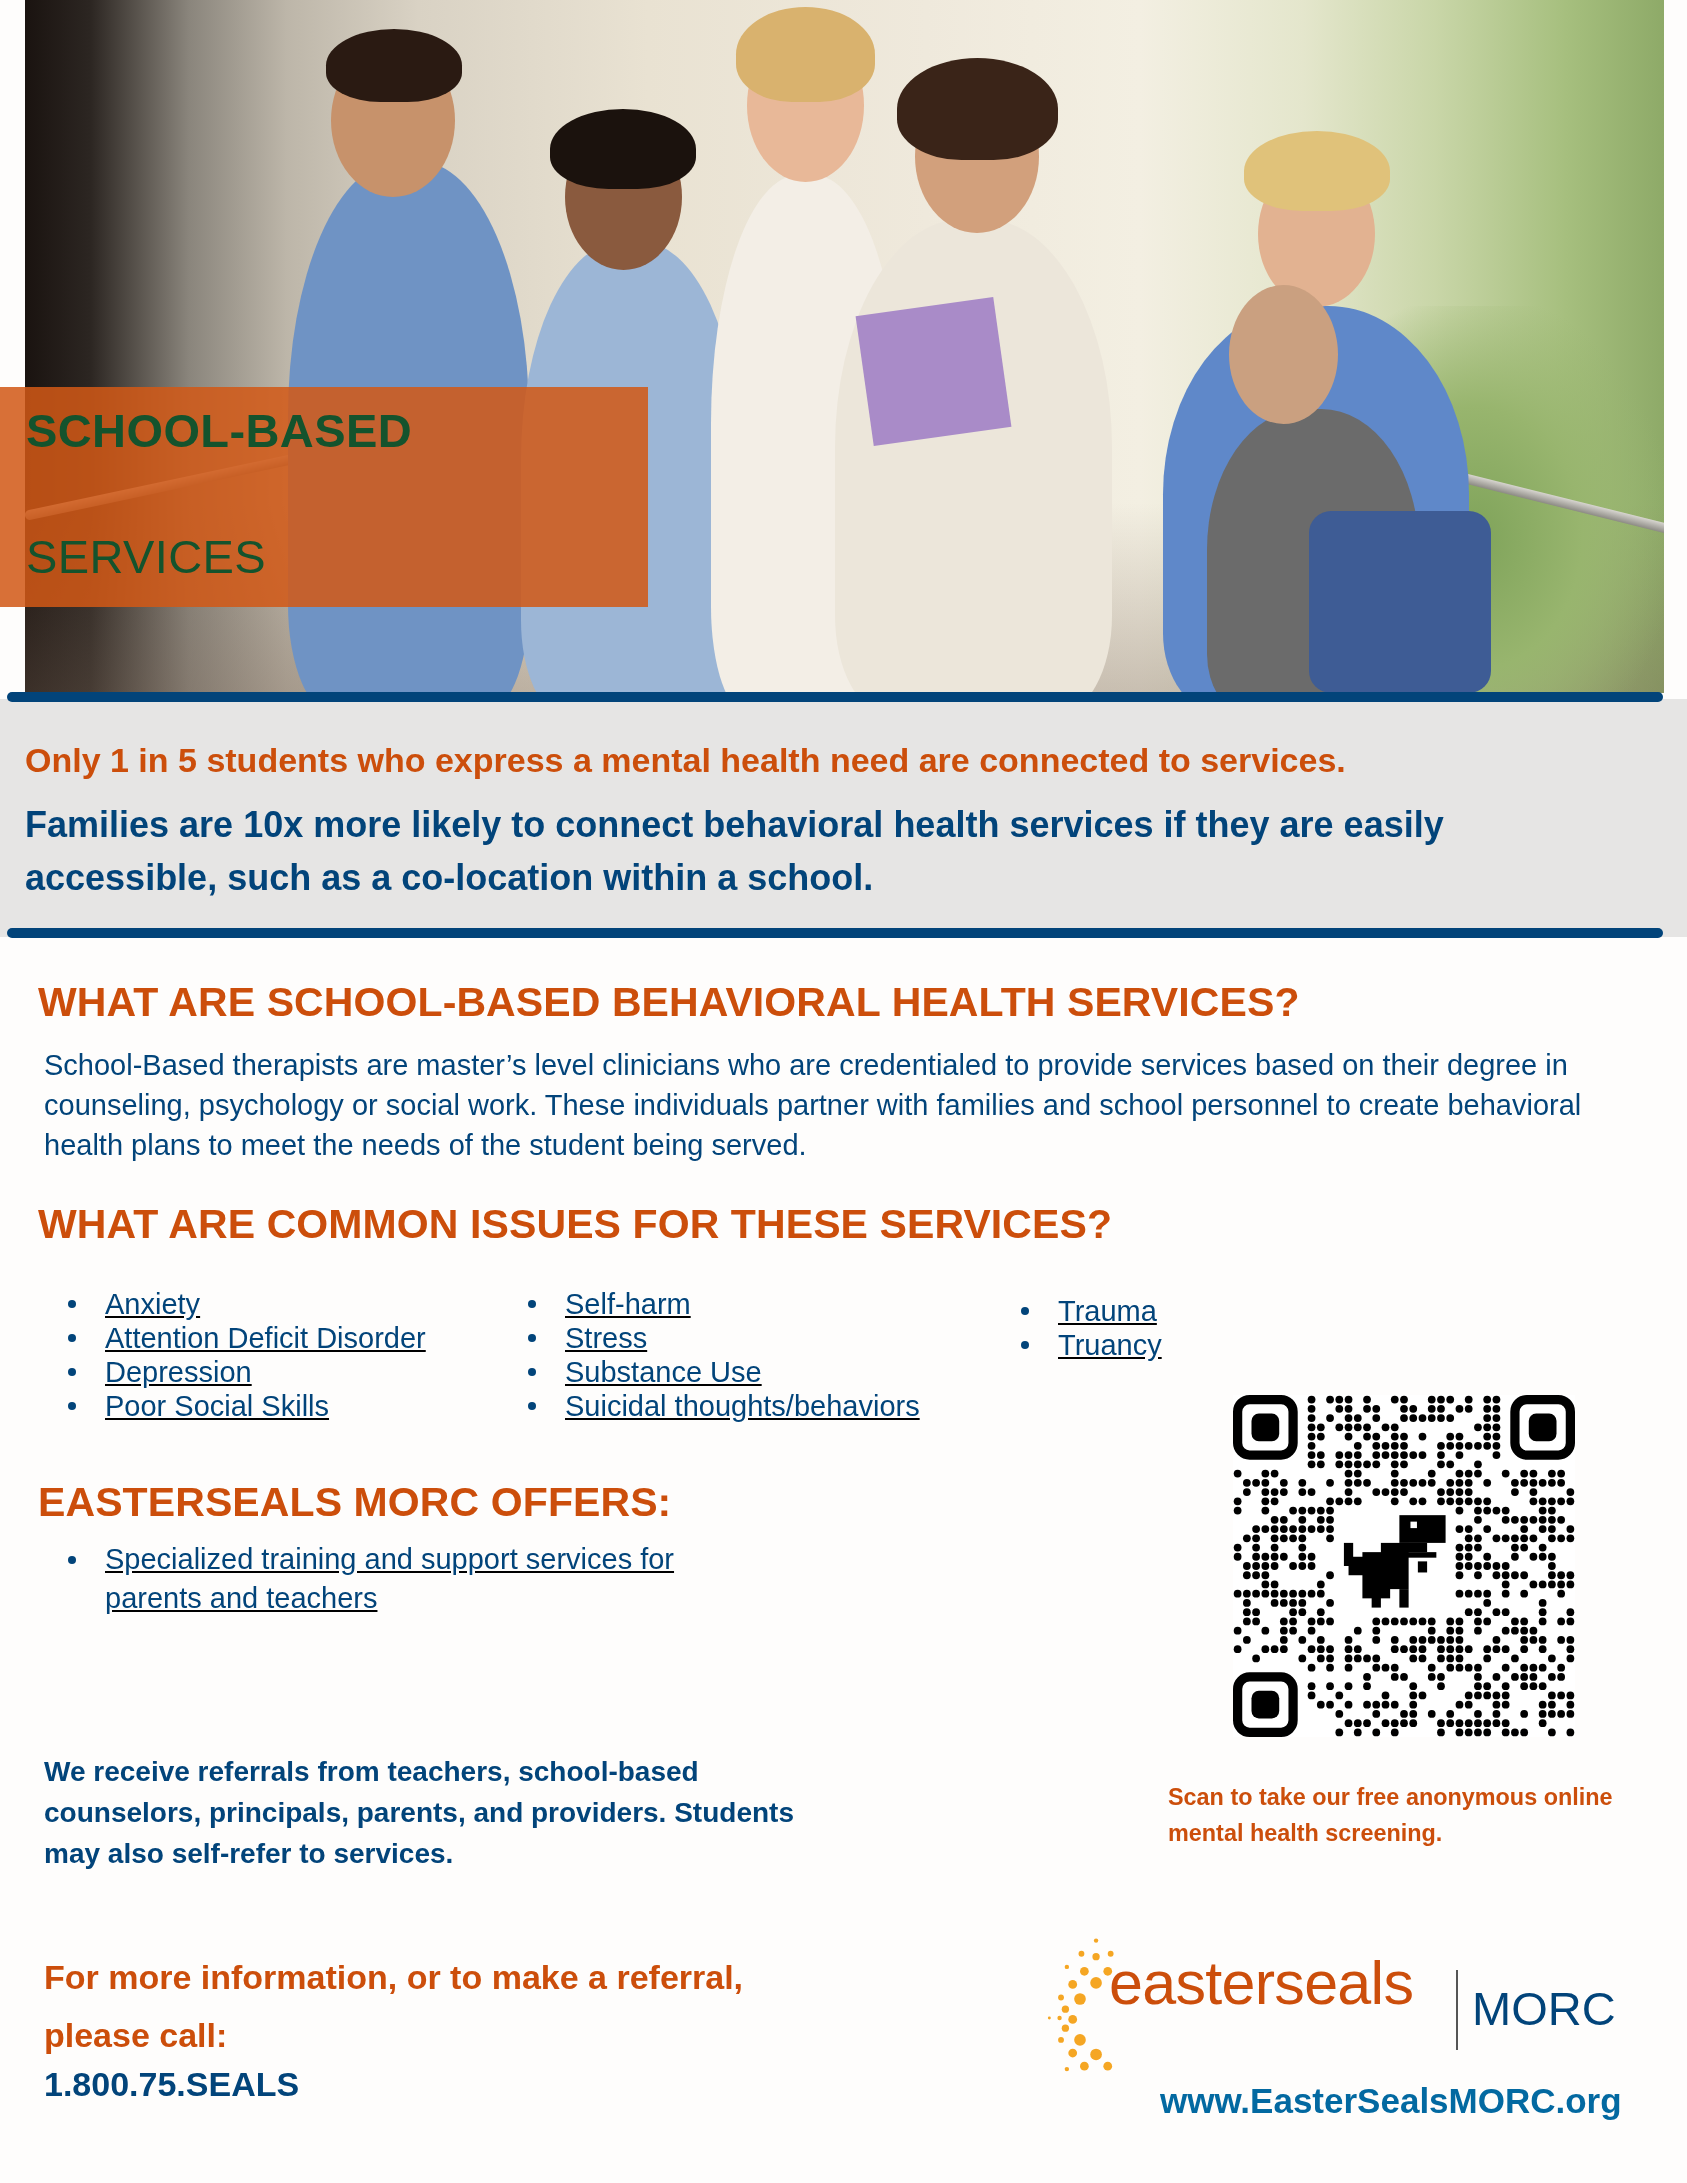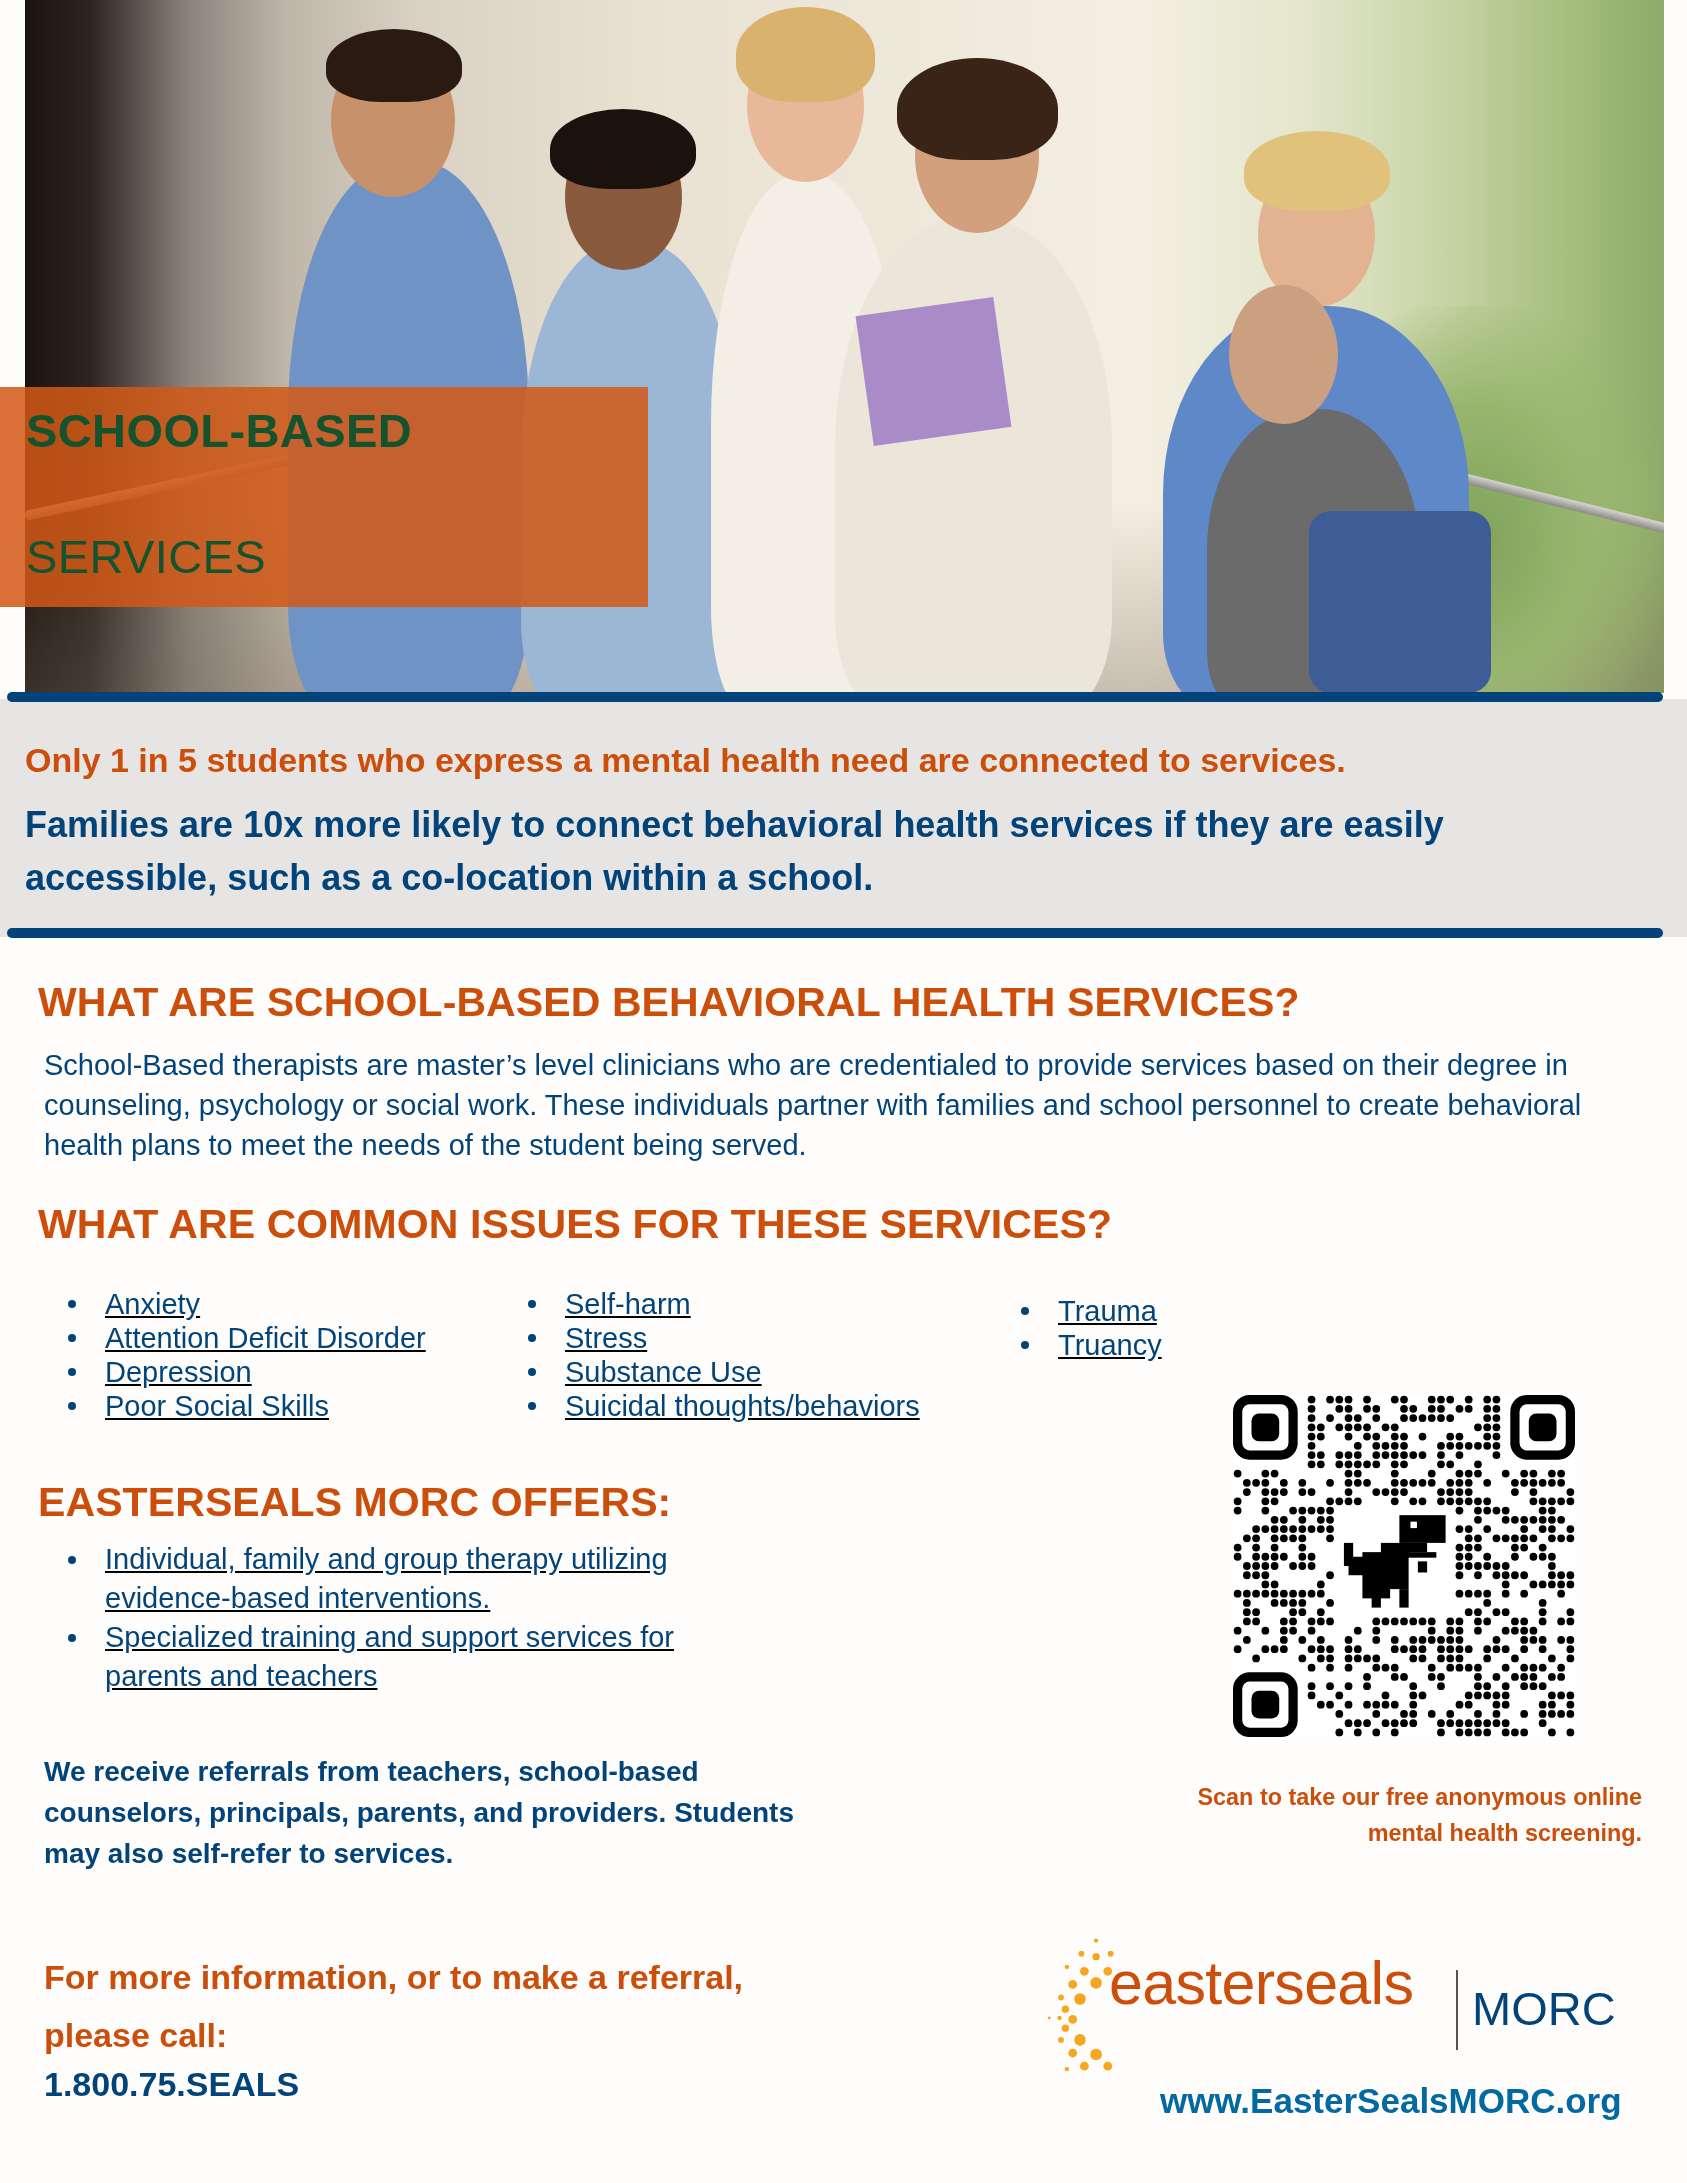--- a/index.html
+++ b/index.html
@@ -52,21 +52,21 @@
   ul.offers li { line-height: 39px; white-space: normal; }
   ul.offers li::before { top: 16px; }
 
   .referral { left: 44px; top: 1751px; width: 803px; font-size: 28px; line-height: 41px; font-weight: 700; color: #02447a; }
   .contact { left: 44px; top: 1948px; width: 730px; font-size: 34px; line-height: 58px; font-weight: 700; color: #cc4e0b; }
   .phone { left: 44px; top: 2065px; font-size: 34px; font-weight: 700; color: #02447a; }
 
   
   .qr { left: 1233px; top: 1395px; width: 342px; height: 342px; background: #fff; }
   .qr svg { display: block; }
-  .qr-caption { left: 1168px; top: 1779px; width: 474px; text-align: right; font-size: 23.4px; line-height: 36px; font-weight: 700; color: #cc4e0b; }
+  .qr-caption { left: 1168px; top: 1779px; width: 474px; text-align: left; font-size: 23.4px; line-height: 36px; font-weight: 700; color: #cc4e0b; }
 
   
   .logo { left: 1036px; top: 1926px; width: 628px; height: 146px; }
   .logo .word { position: absolute; left: 73px; top: 22px; font-size: 61px; color: #cc4e0b; font-weight: 400; letter-spacing: -0.7px; }
   .logo .divider { position: absolute; left: 420px; top: 44px; width: 1.5px; height: 80px; background: #555; }
   .logo .morc { position: absolute; left: 436px; top: 55px; font-size: 47px; color: #02447a; }
   .url { left: 1160px; top: 2081px; font-size: 35px; font-weight: 700; color: #0369a1; white-space: nowrap; }
 </style>
 </head>
 <body>
@@ -132,21 +132,20 @@
   <li>Substance Use</li>
   <li>Suicidal thoughts/behaviors</li>
 </ul>
 <ul class="abs bullets" style="left:989px;top:1278px;">
   <li>Trauma</li>
   <li>Truancy</li>
 </ul>
 
 <div class="abs h2" style="left:38px;top:1471px;margin-top:8px;">EASTERSEALS MORC OFFERS:</div>
 <ul class="abs bullets offers" style="left:36px;top:1524px;width:642px;">
-  <li>Individual, family and group therapy utilizing evidence-based interventions.</li>
   <li>Specialized training and support services for parents and teachers</li>
 </ul>
 
 <div class="abs referral">We receive referrals from teachers, school-based counselors, principals, parents, and providers. Students may also self-refer to services.</div>
 <div class="abs contact">For more information, or to make a referral, please call:</div>
 <div class="abs phone">1.800.75.SEALS</div>
 
 <div class="abs qr">
   <svg id="qr-svg" width="342" height="342" viewBox="0 0 37 37">
 

